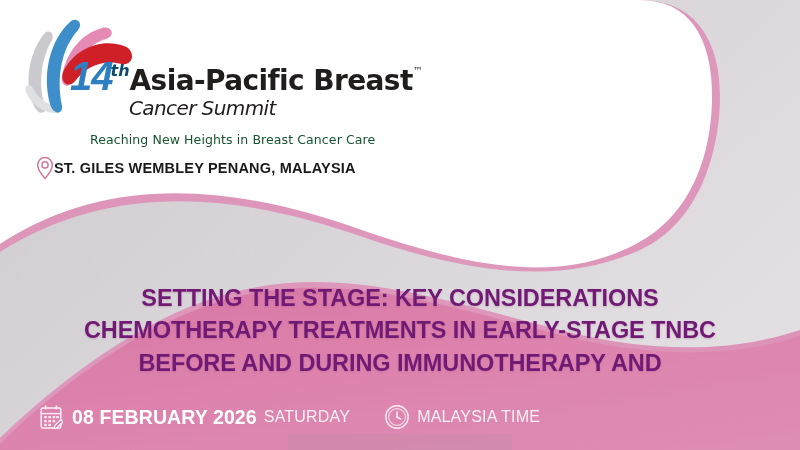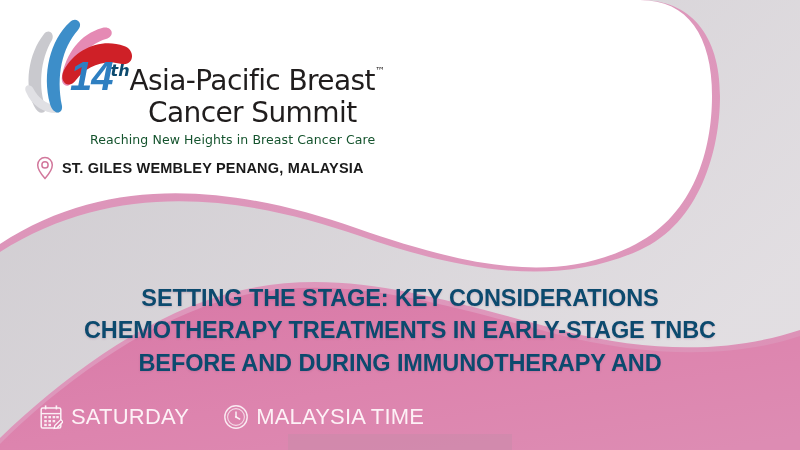--- a/index.html
+++ b/index.html
@@ -30,57 +30,58 @@
   }
   .numth{
     font-family:"DejaVu Sans", sans-serif;
     font-size:16px;font-weight:bold;font-style:italic;
     color:#0c4a6e;vertical-align:14px;margin-left:-2px;
   }
   .wm1{
     font-family:"DejaVu Sans", sans-serif;
     font-size:28px;color:#201d1d;letter-spacing:-0.6px;
     margin-left:0px;
+    font-weight:bold;
   }
   .tm{
     font-family:"DejaVu Sans", sans-serif;
     font-size:10px;color:#201d1d;vertical-align:16px;
   }
   .wm2{
-    position:absolute;left:130px;top:82px;
-    font-family:"DejaVu Sans", sans-serif;
-    font-size:28px;color:#201d1d;letter-spacing:-0.6px;white-space:nowrap;
+    position:absolute;left:111px;top:82px;
+    font-family:"DejaVu Sans", sans-serif;
+    font-size:20px;color:#201d1d;letter-spacing:-0.6px;white-space:nowrap;font-style:italic;
   }
   .tagline{
     position:absolute;left:72px;top:118px;
     font-family:"DejaVu Sans", sans-serif;
     font-size:12.5px;color:#14532d;letter-spacing:0.1px;white-space:nowrap;
   }
   .venue-row{
     position:absolute;left:18px;top:142px;
-    display:flex;align-items:center;gap:8px;white-space:nowrap;
+    display:flex;align-items:center;white-space:nowrap;
   }
   .venue-text{
     font-family:"Liberation Sans", sans-serif;
     font-size:14.5px;font-weight:bold;color:#1a1a1a;letter-spacing:0.2px;
   }
 
   
   .bt{
     position:absolute;left:360px;top:104px;
     font-family:"Liberation Sans", sans-serif;
     font-size:27px;font-weight:bold;color:#4f9ed1;
     line-height:1.08;letter-spacing:0.4px;
   }
   .bt div{white-space:nowrap;}
 
   
   .title{
     position:absolute;left:0px;top:282px;width:800px;
-    text-align:center;color:#0c4a6e;
+    text-align:center;color:#701a75;
     font-family:"Liberation Sans", sans-serif;
     font-size:23.5px;font-weight:bold;line-height:1.38;
     letter-spacing:-0.1px;
     text-shadow:0 1px 2px rgba(150,70,110,.25);
   }
   .title div{white-space:nowrap;}
 
   
   .meta{
     position:absolute;left:38px;top:403px;
@@ -88,21 +89,21 @@
   }
   .meta .grp{display:flex;align-items:center;}
   .meta .ico{display:inline-flex;align-items:center;justify-content:center;
     width:26px;height:28px;opacity:.92;}
   .m-strong{
     font-family:"Liberation Sans", sans-serif;
     font-size:19.5px;font-weight:bold;letter-spacing:0.1px;margin-left:8px;
   }
   .m-light{
     font-family:"Liberation Sans", sans-serif;
-    font-size:22px;font-weight:normal;letter-spacing:0.2px;margin-left:7px;
+    font-size:16px;font-weight:normal;letter-spacing:0.2px;margin-left:7px;
     color:#fdf1f6;
   }
   .gap{width:34px;}
 </style>
 </head>
 <body>
 
 <div id="poster">
 
   <svg id="bgsvg" viewBox="0 0 800 450" preserveAspectRatio="none">
@@ -217,20 +218,21 @@
             <rect x="17.2" y="12" width="2.6" height="2.3"></rect>
             <rect x="5.2" y="16" width="2.6" height="2.3"></rect>
             <rect x="9.4" y="16" width="2.6" height="2.3"></rect>
             <rect x="13.6" y="16" width="2.6" height="2.3"></rect>
             <rect x="5.2" y="19.8" width="2.6" height="2.3"></rect>
             <rect x="9.4" y="19.8" width="2.6" height="2.3"></rect>
           </g>
           <path d="M21.8,15.6 L15.8,21.6 L15.2,24.4 L18,23.8 L24,17.8 Z" fill="#d97aa8" stroke="#ffffff" stroke-width="1.3"></path>
         </svg>
       </span>
+      <span class="m-strong">08 FEBRUARY 2026</span>
       <span class="m-light">SATURDAY</span>
     </div>
 
     <span class="gap"></span>
 
     <div class="grp">
       <span class="ico">
         <svg width="26" height="26" viewBox="0 0 26 26">
           <circle cx="13" cy="13" r="11.2" fill="none" stroke="#ffffff" stroke-width="1.4" opacity=".9"></circle>
           <circle cx="13" cy="13" r="8.4" fill="none" stroke="#ffffff" stroke-width="1.1" opacity=".75"></circle>

